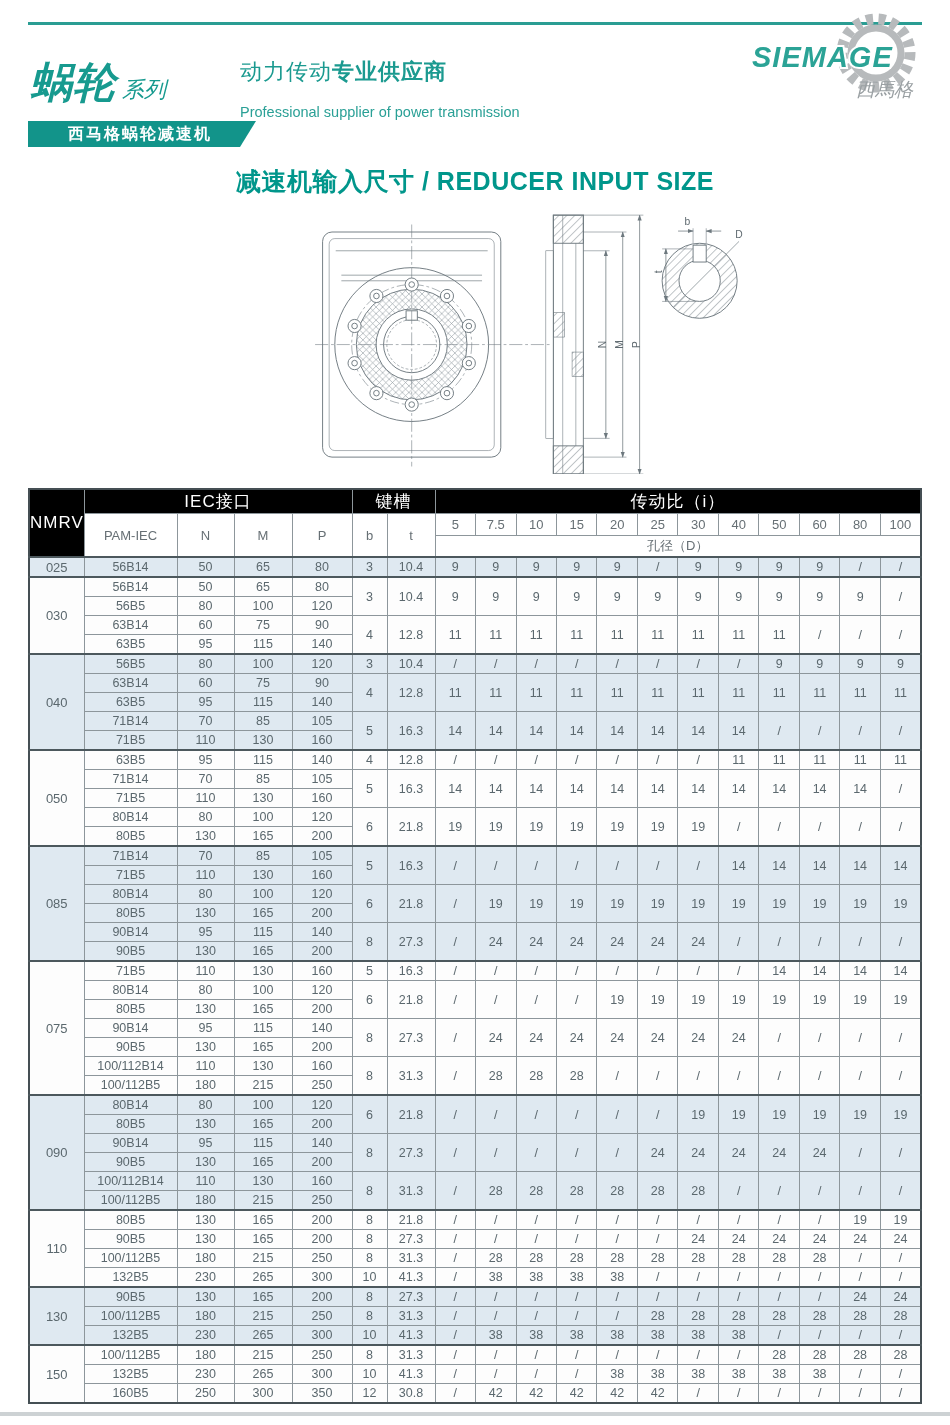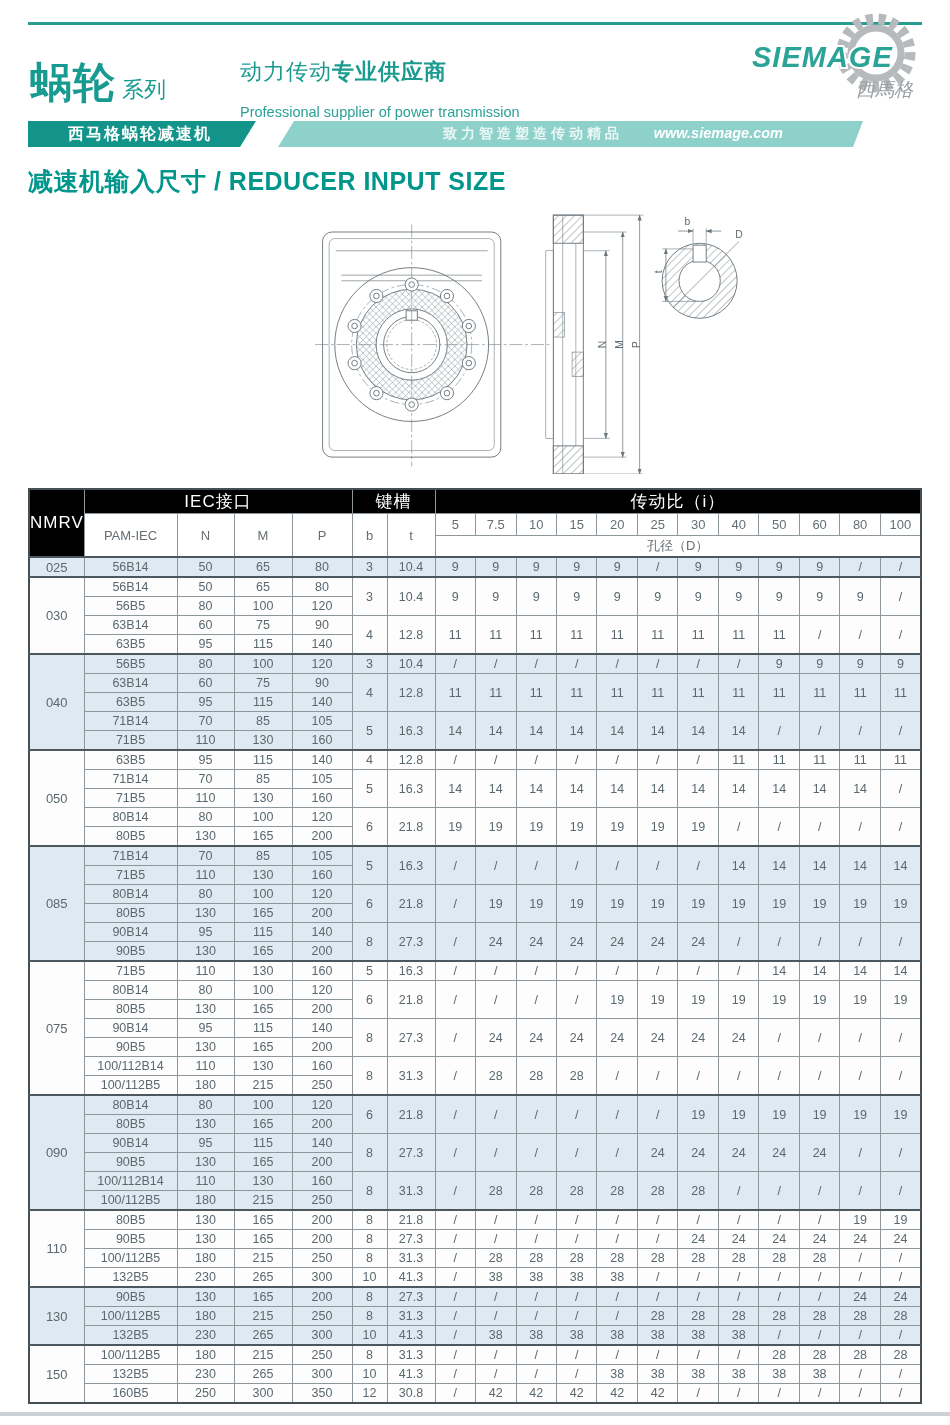--- a/index.html
+++ b/index.html
@@ -4,21 +4,21 @@
 <style>
   html,body{margin:0;padding:0;}
   body{
     width:950px;height:1425px;overflow:hidden;background:#fff;
     font-family:"Liberation Sans","DejaVu Sans",sans-serif;
     position:relative;
   }
   
   .top-rule{height:3px;background:#2a9d93;margin:22px 28px 0 28px;}
   header{position:relative;height:112px;margin:0 28px;}
-  .series{position:absolute;left:2px;top:30px;white-space:nowrap;}
+  .series{position:absolute;left:2px;top:30px;white-space:nowrap;font-style:italic;}
   .series-main{font-size:42px;font-weight:bold;color:#179a8f;letter-spacing:1px;}
   .series-sub{font-size:22px;color:#179a8f;margin-left:6px;}
   .taglines{position:absolute;left:212px;top:32px;}
   .tag-cn{font-size:22px;color:#1b9a90;letter-spacing:1px;}
   .tag-cn b{font-weight:bold;}
   .tag-en{font-size:14.5px;color:#2aa096;margin-top:17px;}
   .banner{position:absolute;left:0;top:80px;height:26px;width:835px;margin-top:16px;}
   .banner-dark{
     position:absolute;left:0;top:0;height:26px;width:228px;background:#12948a;
     clip-path:polygon(0 0,100% 0,calc(100% - 16px) 100%,0 100%);
@@ -35,21 +35,21 @@
   }
   .banner-light .url{
     position:absolute;right:80px;top:4px;font-size:14.5px;color:#fff;
     font-weight:bold;font-style:italic;
   }
   .logo{position:absolute;right:-6px;top:-14px;}
   .logo-text{font-size:29px;font-weight:bold;font-style:italic;fill:#2ba396;
     stroke:#fff;stroke-width:4px;paint-order:stroke;letter-spacing:1px;}
   .logo-sub{font-size:19px;font-style:italic;fill:#9aa0a3;}
   
-  .page-title{margin:28px 28px 0 28px;font-size:25px;font-weight:bold;color:#00968b;letter-spacing:.5px;}
+  .page-title{margin:28px 28px 0 28px;font-size:25px;font-weight:bold;color:#00968b;letter-spacing:.5px;text-align:center;}
   
   .drawing-wrap{height:278px;margin-top:4px;}
   .drawing{display:block;margin-left:312px;width:432px;height:272px;}
   .dim-label{font-size:11px;fill:#5f6a70;font-family:"Liberation Sans",sans-serif;}
   
   table{border-collapse:collapse;table-layout:fixed;width:894px;margin:8px 28px 0 28px;
     border:2px solid #454f54;}
   th,td{border:1px solid #8d969b;padding:0;text-align:center;vertical-align:middle;
     font-size:12.5px;color:#5b686e;font-weight:normal;overflow:hidden;white-space:nowrap;}
   thead th.teal{background:#000000;color:#fff;font-size:17px;height:19px;letter-spacing:1px;}
@@ -75,24 +75,20 @@
 <header>
   <div class="series">
     <span class="series-main">蜗轮</span><span class="series-sub">系列</span>
   </div>
   <div class="taglines">
     <div class="tag-cn"><span>动力传动</span><b>专业供应商</b></div>
     <div class="tag-en">Professional supplier of power transmission</div>
   </div>
   <div class="banner">
     <div class="banner-dark">西马格蜗轮减速机</div>
-    <div class="banner-light">
-      <span class="slogan">致力智造塑造传动精品</span>
-      <span class="url">www.siemage.com</span>
-    </div>
   </div>
   <svg class="logo" width="180" height="100" viewBox="0 0 180 100">
     <g stroke="#b7babc" fill="none">
       <circle cx="128" cy="42" r="34" stroke-width="11" stroke-dasharray="7 5.5"></circle>
       <circle cx="128" cy="42" r="25" stroke-width="7"></circle>
     </g>
     <text x="4" y="56" class="logo-text">SIEMAGE</text>
     <text x="108" y="85" class="logo-sub">西馬格</text>
   </svg>
 </header>

